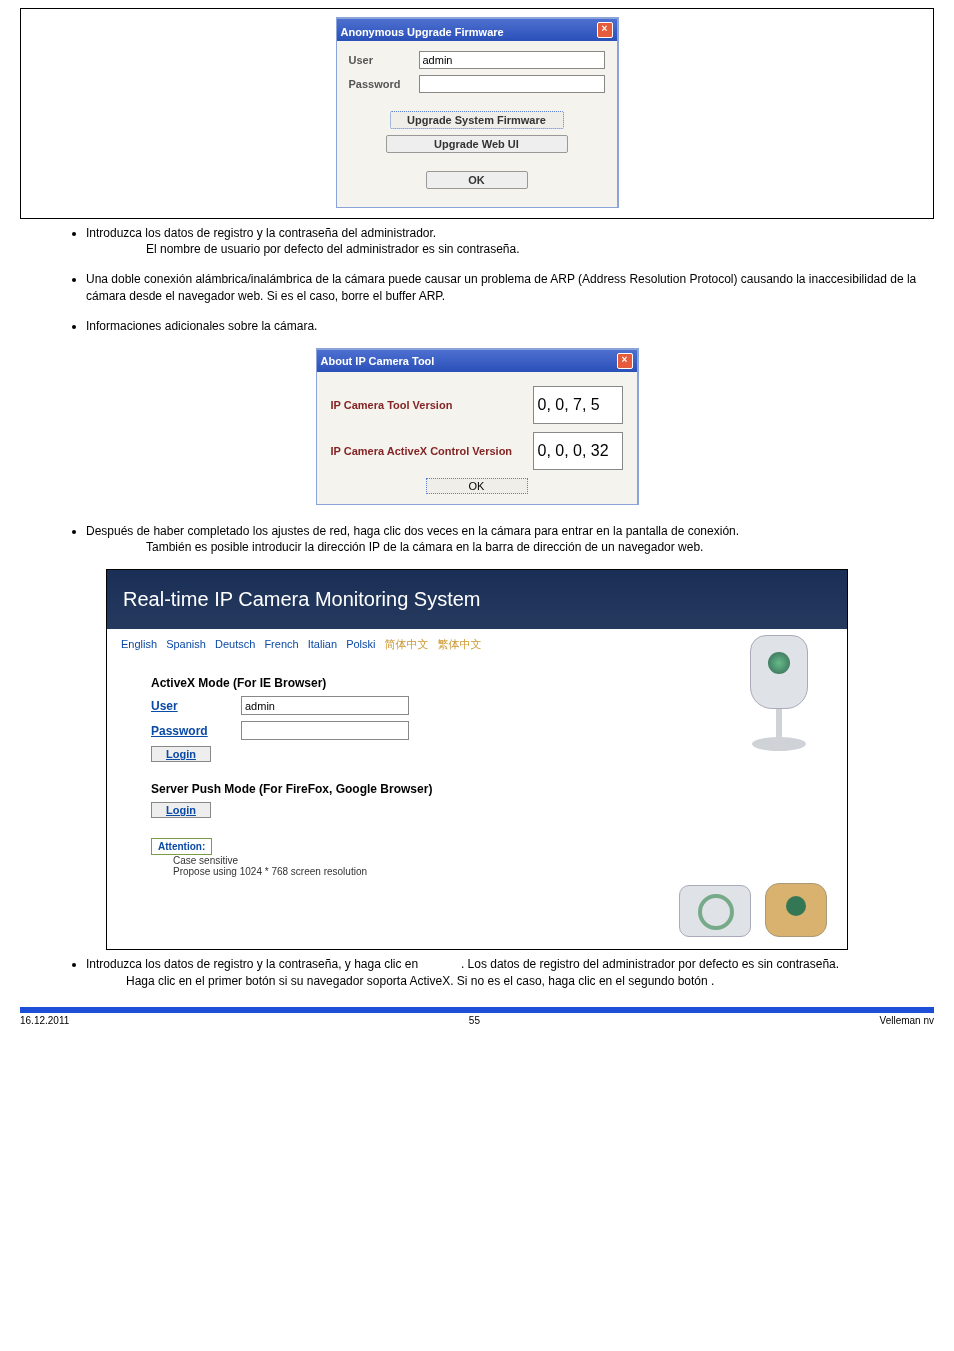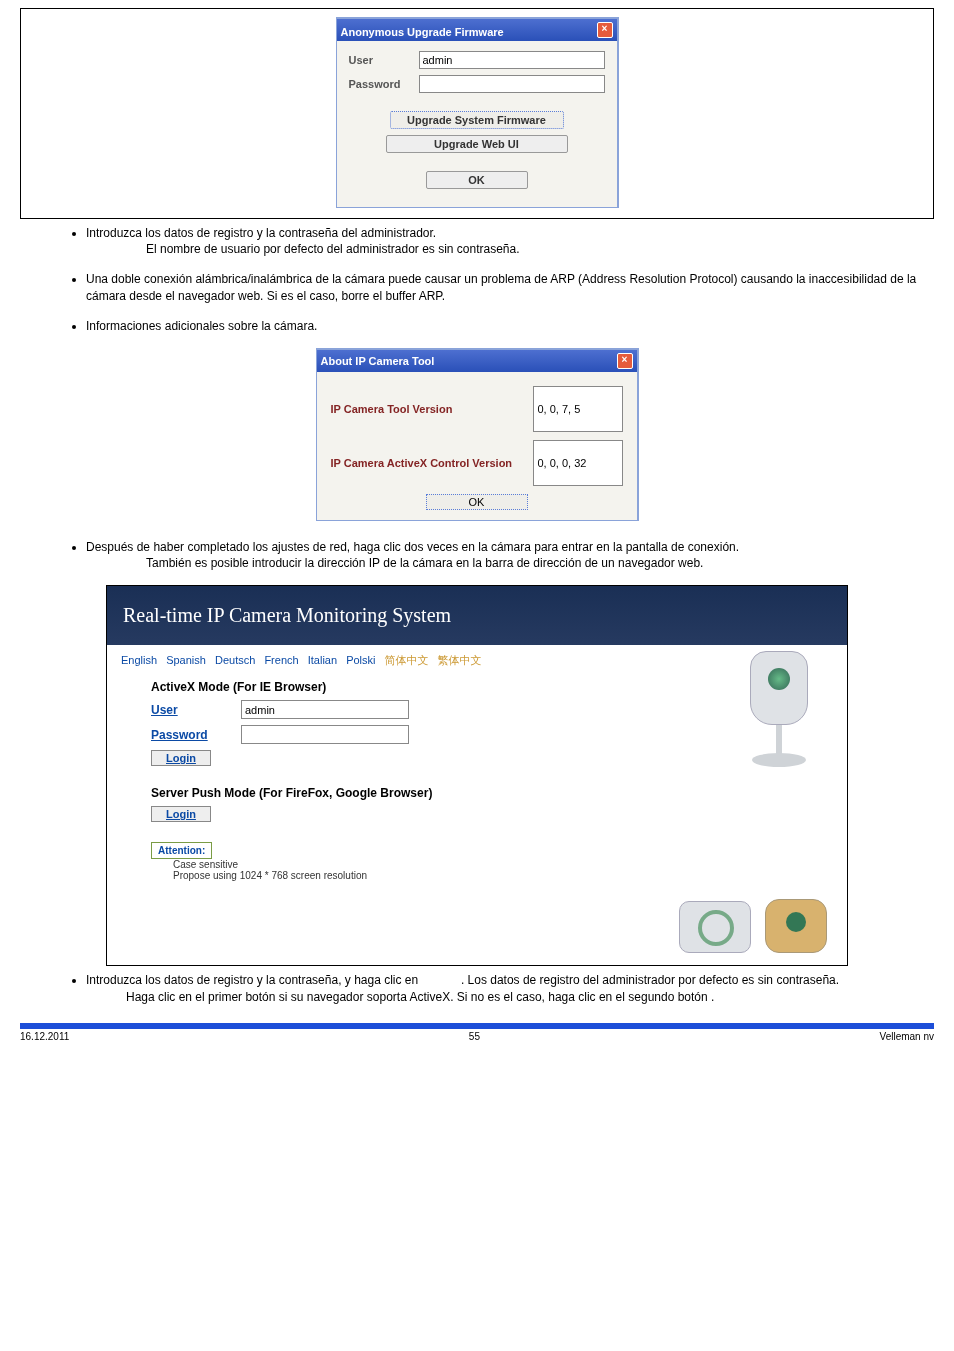--- a/index.html
+++ b/index.html
@@ -68,37 +68,37 @@
   .indent { padding-left: 60px; }
 
   .about-dialog {
     width: 320px; margin: 6px auto 18px auto;
     border:2px solid #8aa3d9; background:#f4f3ee;
     border-left:1px solid #8aa3d9; border-bottom:1px solid #8aa3d9;
   }
   .about-body { padding:14px 14px 10px 14px; }
   .about-row { display:flex; justify-content:space-between; align-items:center; margin-bottom:8px; }
   .about-lbl { font-size:11px; font-weight:bold; color:#842424; font-family:Tahoma,Arial; }
-  .about-val { border:1px solid #888; background:#fff; font-size:11px; padding:16px 4px; width:80px; }
+  .about-val { border:1px solid #888; background:#fff; font-size:16px; padding:9px 4px; width:80px; }
   .about-ok { margin:4px auto 0 auto; width:100px; text-align:center; border:1px dotted #5a7dd8; padding:1px 0; font-size:11px; background:#efeee9; }
 
   .monitor-wrap {
     width:740px; margin:8px auto 6px auto;
     border:1px solid #000; background:#fff;
   }
   .monitor-header {
     background: linear-gradient(#1a2f55,#263a60);
     color:#fff; font-size:20px; padding:18px 32px 18px 16px; font-weight:normal;
-    font-family: Liberation Serif, serif;
+    font-family: Liberation Sans, sans-serif;
   }
   .monitor-body { padding:8px 14px 12px 14px; position:relative; min-height:300px; }
   .lang-row { font-size:11px; }
   .lang-row .lk { color:#0b4aa5; margin-right:6px; }
   .lang-row .cn { color:#c93; }
-  .section-title { font-weight:bold; font-size:12px; margin:12px 0 6px 30px; }
+  .section-title { font-weight:bold; font-size:12px; margin:24px 0 6px 30px; }
   .mrow { margin-left:30px; margin-bottom:6px; display:flex; align-items:center; }
   .mlabel { width:90px; color:#0b4aa5; font-size:12px; font-weight:bold; text-decoration:underline; }
   .minput { width:160px; height:17px; border:1px solid #888; font-size:11px; padding:0 3px; }
   .mbtn { display:inline-block; border:1px solid #888; background:#eee; padding:1px 14px; font-size:11px; color:#0b4aa5; margin-left:30px; text-decoration:underline; font-weight:bold; }
   .attn-box { border:1px solid #7a9c45; display:inline-block; padding:2px 6px; font-size:10px; font-weight:bold; color:#0b4aa5; margin-left:30px; }
   .small-note { font-size:10px; margin-left:52px; color:#333; }
   .cam-col { position:absolute; right:18px; top:6px; width:100px; }
   .cam-shape1 {
     width:56px; height:72px; background:#dfe2e6; border:1px solid #aab;
     border-radius:16px 16px 22px 22px; margin:0 auto; position:relative;

